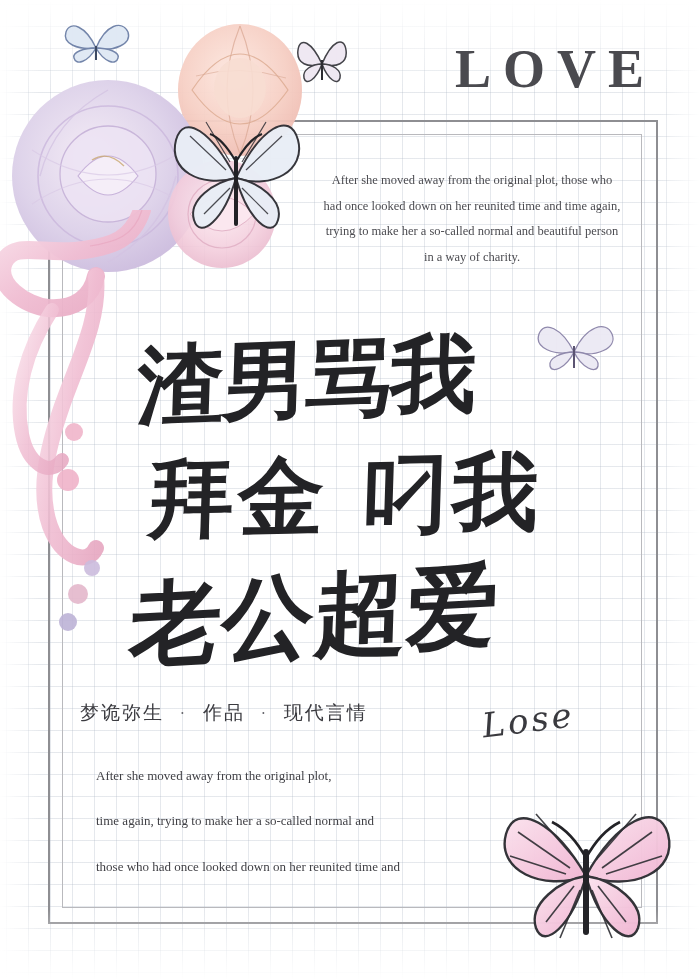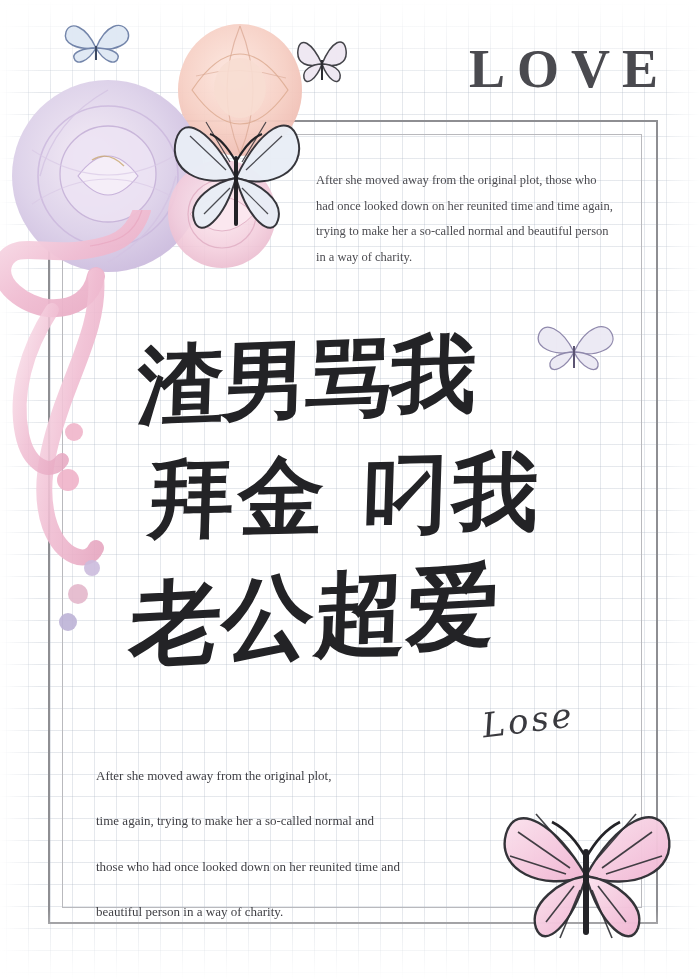--- a/index.html
+++ b/index.html
@@ -48,34 +48,34 @@
   .frame-inner {
     position: absolute;
     left: 62px; top: 134px;
     width: 578px; height: 772px;
     border: 1px solid #b9b9bd;
   }
 
   
   .love-title {
     position: absolute;
-    right: 30px; top: 38px;
+    right: 44px; top: 38px;
     font-family: "Liberation Serif", serif;
     font-size: 54px;
     letter-spacing: 12px;
     color: #4a4a4f;
     font-weight: 700;
   }
 
   
   .en-top {
     position: absolute;
-    right: 84px; top: 168px;
+    right: 78px; top: 168px;
     width: 300px;
-    text-align: left;
+    text-align: center;
     font-size: 12.5px;
     line-height: 2.05;
     color: #4b4b50;
     font-family: "Liberation Serif", serif;
   }
 
   
   .main-title {
     position: absolute;
     left: 120px; top: 318px;
@@ -324,23 +324,29 @@
     <path d="M96 78 C84 56 70 46 62 42" stroke="#232327" stroke-width="2.6" fill="none"></path>
     <path d="M96 78 C108 56 122 46 130 42" stroke="#232327" stroke-width="2.6" fill="none"></path>
   </svg>
 
   <div class="main-title">
     <div class="mt-row mt-row-1">渣男骂我</div>
     <div class="mt-row mt-row-2">拜金 叼我</div>
     <div class="mt-row mt-row-3">老公超爱</div>
   </div>
 
+  <div class="author-line">
+    <span>梦诡弥生</span>
+    <span class="dot">·</span>
+    <span>作品</span>
+    <span class="dot">·</span>
+    <span>现代言情</span>
+  </div>
 
   <div class="en-bottom">
     <p>After she moved away from the original plot,</p>
     <p>time again, trying to make her a so-called normal and</p>
     <p>those who had once looked down on her reunited time and</p>
-    <p>beautiful person in a way of charity.</p>
   </div>
 
   <div class="script-word">Lose</div>
 
 </div>
 
 </body></html>

